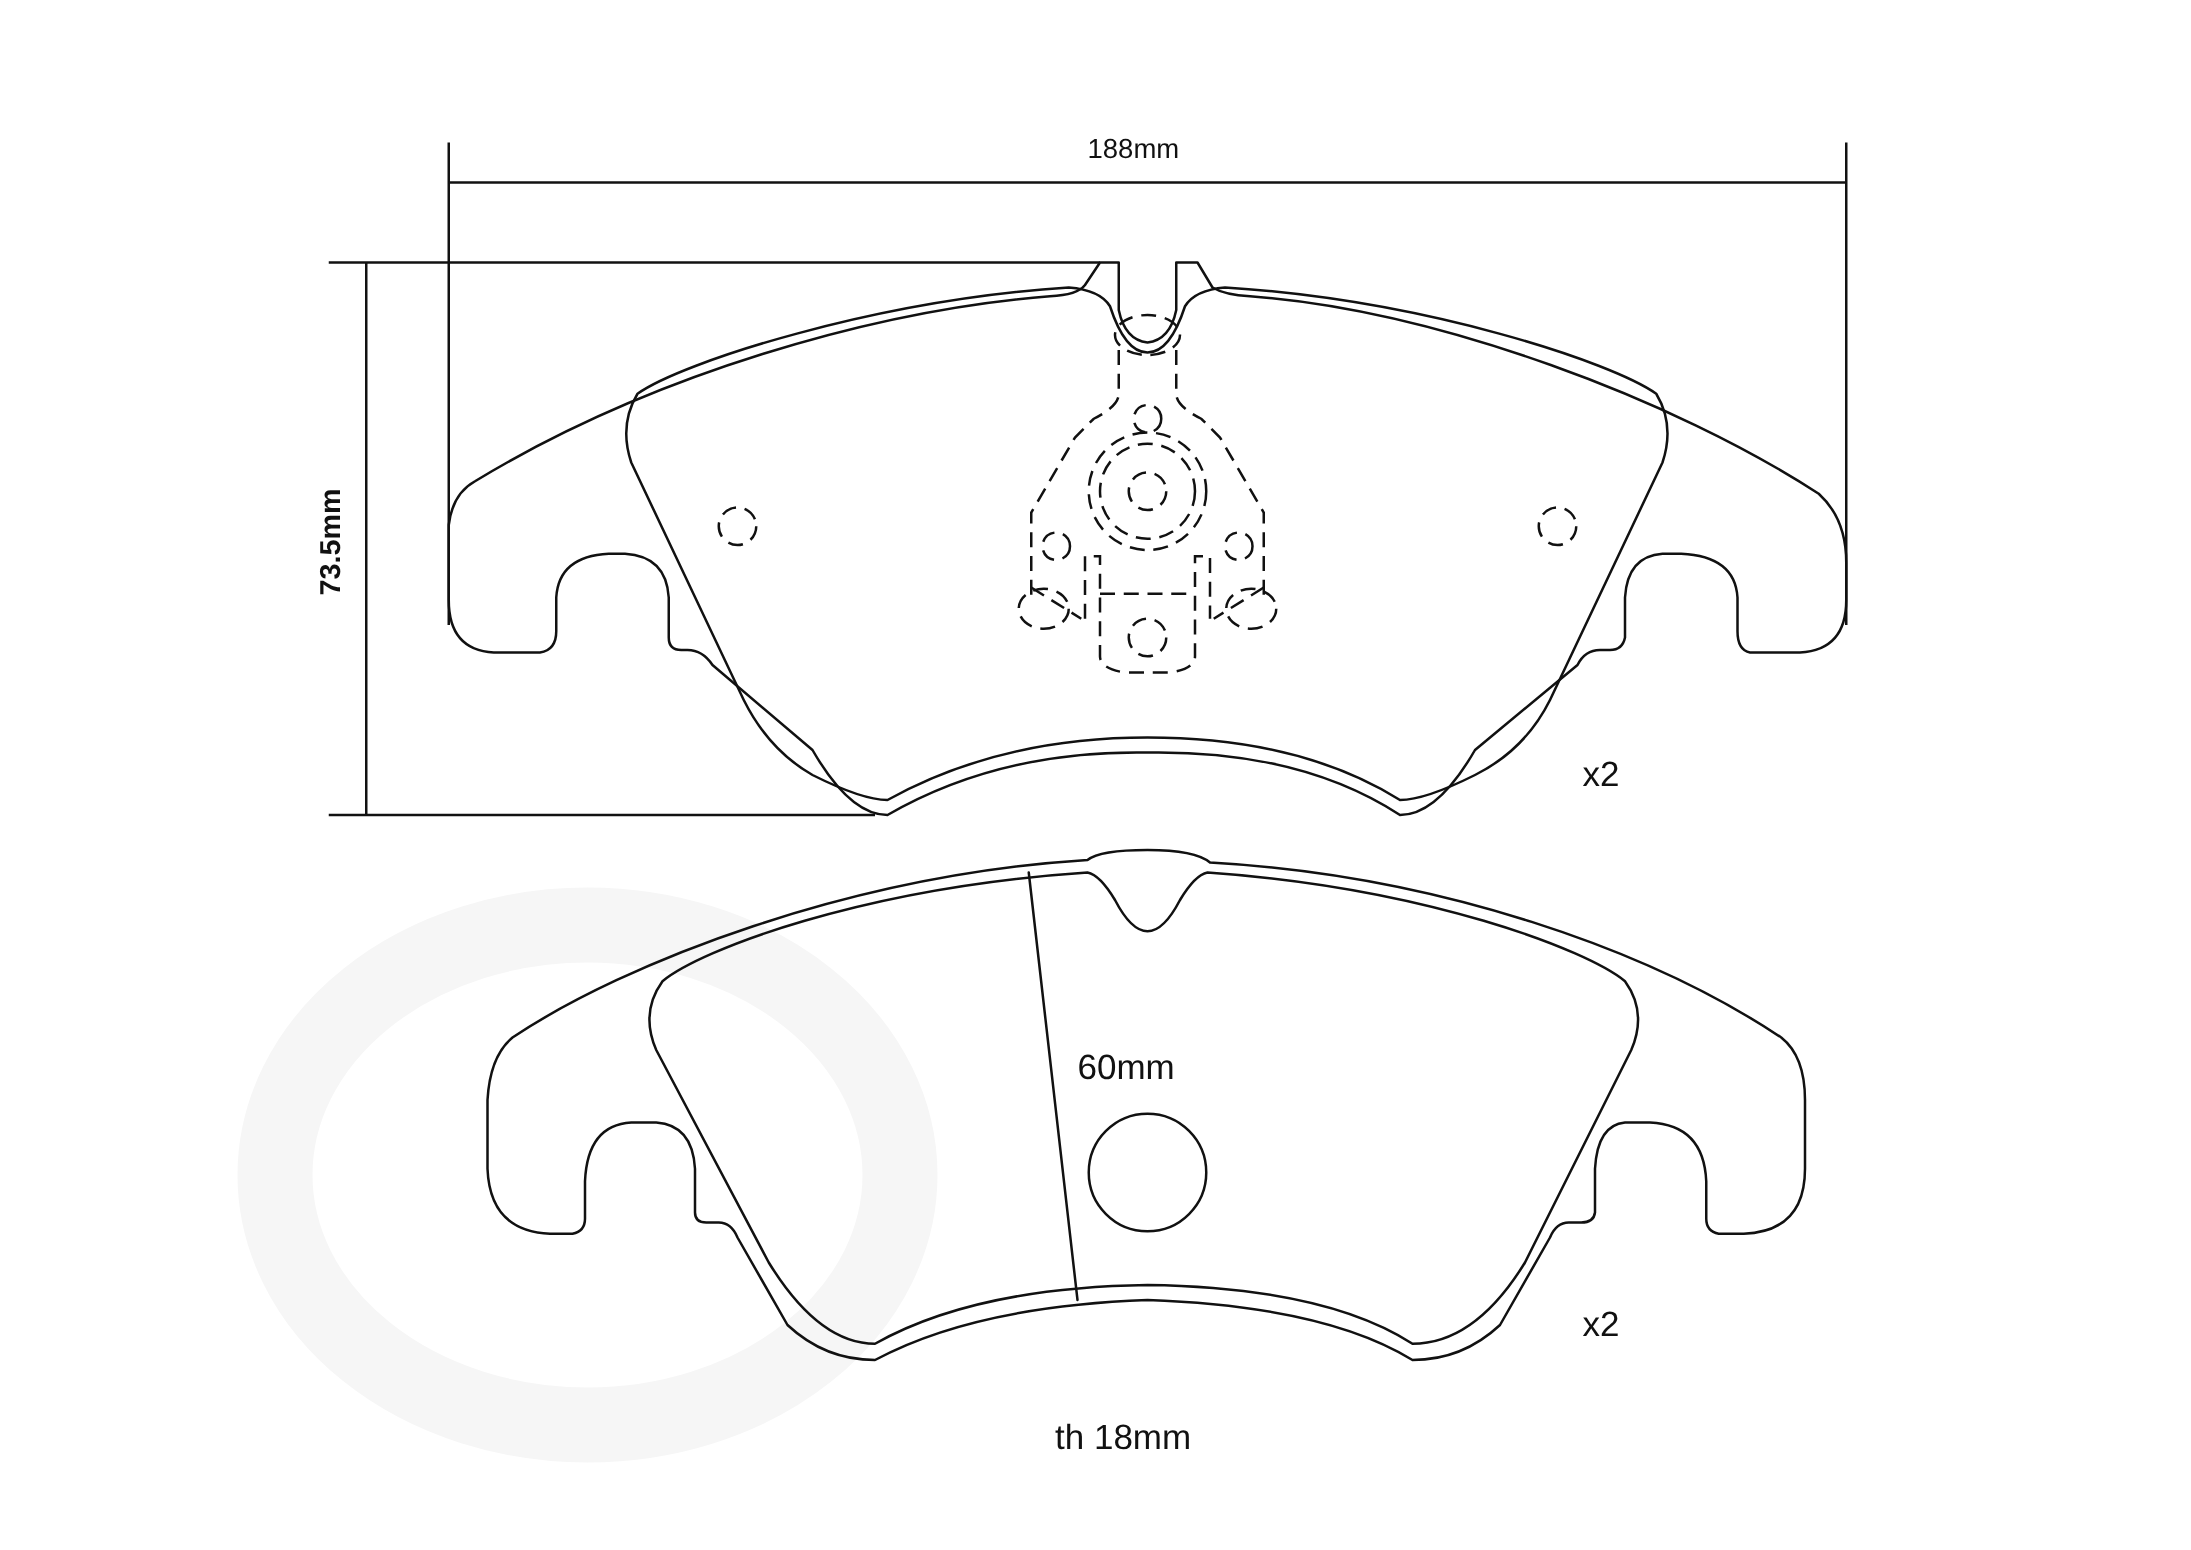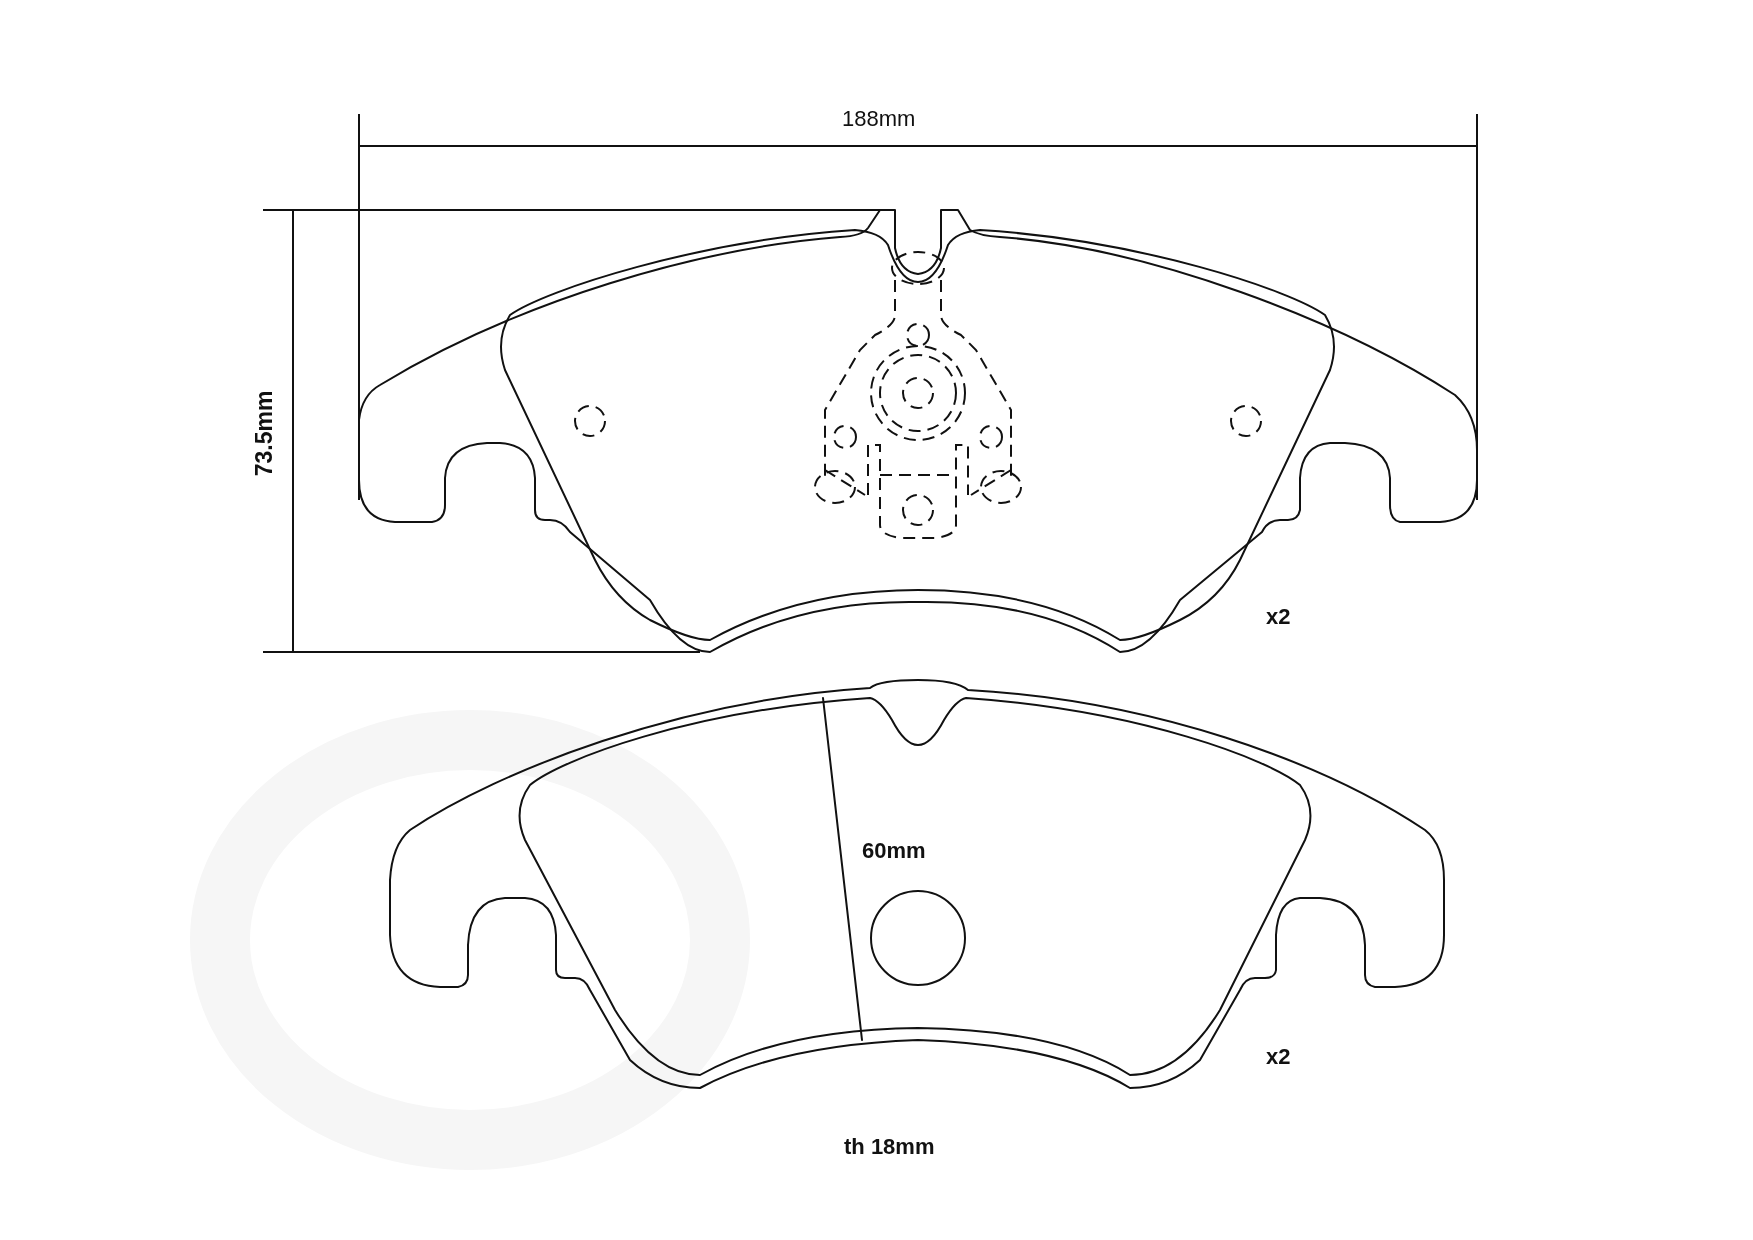--- a/index.html
+++ b/index.html
@@ -1,19 +1,19 @@
 <!DOCTYPE html>
 <html><head>
 <meta charset="utf-8">
 <style>
   html, body { margin: 0; padding: 0; background: #ffffff; }
   body { width: 1753px; height: 1240px; position: relative; overflow: hidden; font-family: "Liberation Sans", sans-serif; }
   #canvas { position: absolute; left: 0; top: 0; width: 1753px; height: 1240px; }
-  .label { position: absolute; color: #111111; font-family: "Liberation Sans", sans-serif; font-weight: 700; font-size: 22px; white-space: nowrap; }
-  .dim-top { left: 842px; top: 106px; font-weight: 400; font-size: 22px; }
+  .label { position: absolute; color: #111111; font-family: "Liberation Sans", sans-serif; font-weight: 400; font-size: 28px; white-space: nowrap; }
+  .dim-top { left: 870px; top: 106px; font-weight: 400; font-size: 22px; }
   .dim-left { left: 222px; top: 420px; transform: rotate(-90deg); transform-origin: center; font-weight: 700; font-size: 23px; }
   .qty-top { left: 1266px; top: 604px; }
   .qty-bottom { left: 1266px; top: 1044px; }
   .width-label { left: 862px; top: 838px; }
   .thick-label { left: 844px; top: 1134px; }
   svg .solid { fill: none; stroke: #111111; stroke-width: 2; stroke-linejoin: round; stroke-linecap: round; }
   svg .dim { fill: none; stroke: #111111; stroke-width: 2; }
   svg .dash { fill: none; stroke: #111111; stroke-width: 2; stroke-dasharray: 12 7; }
   svg .watermark { fill: none; stroke: #f6f6f6; stroke-width: 60; }
 </style>

